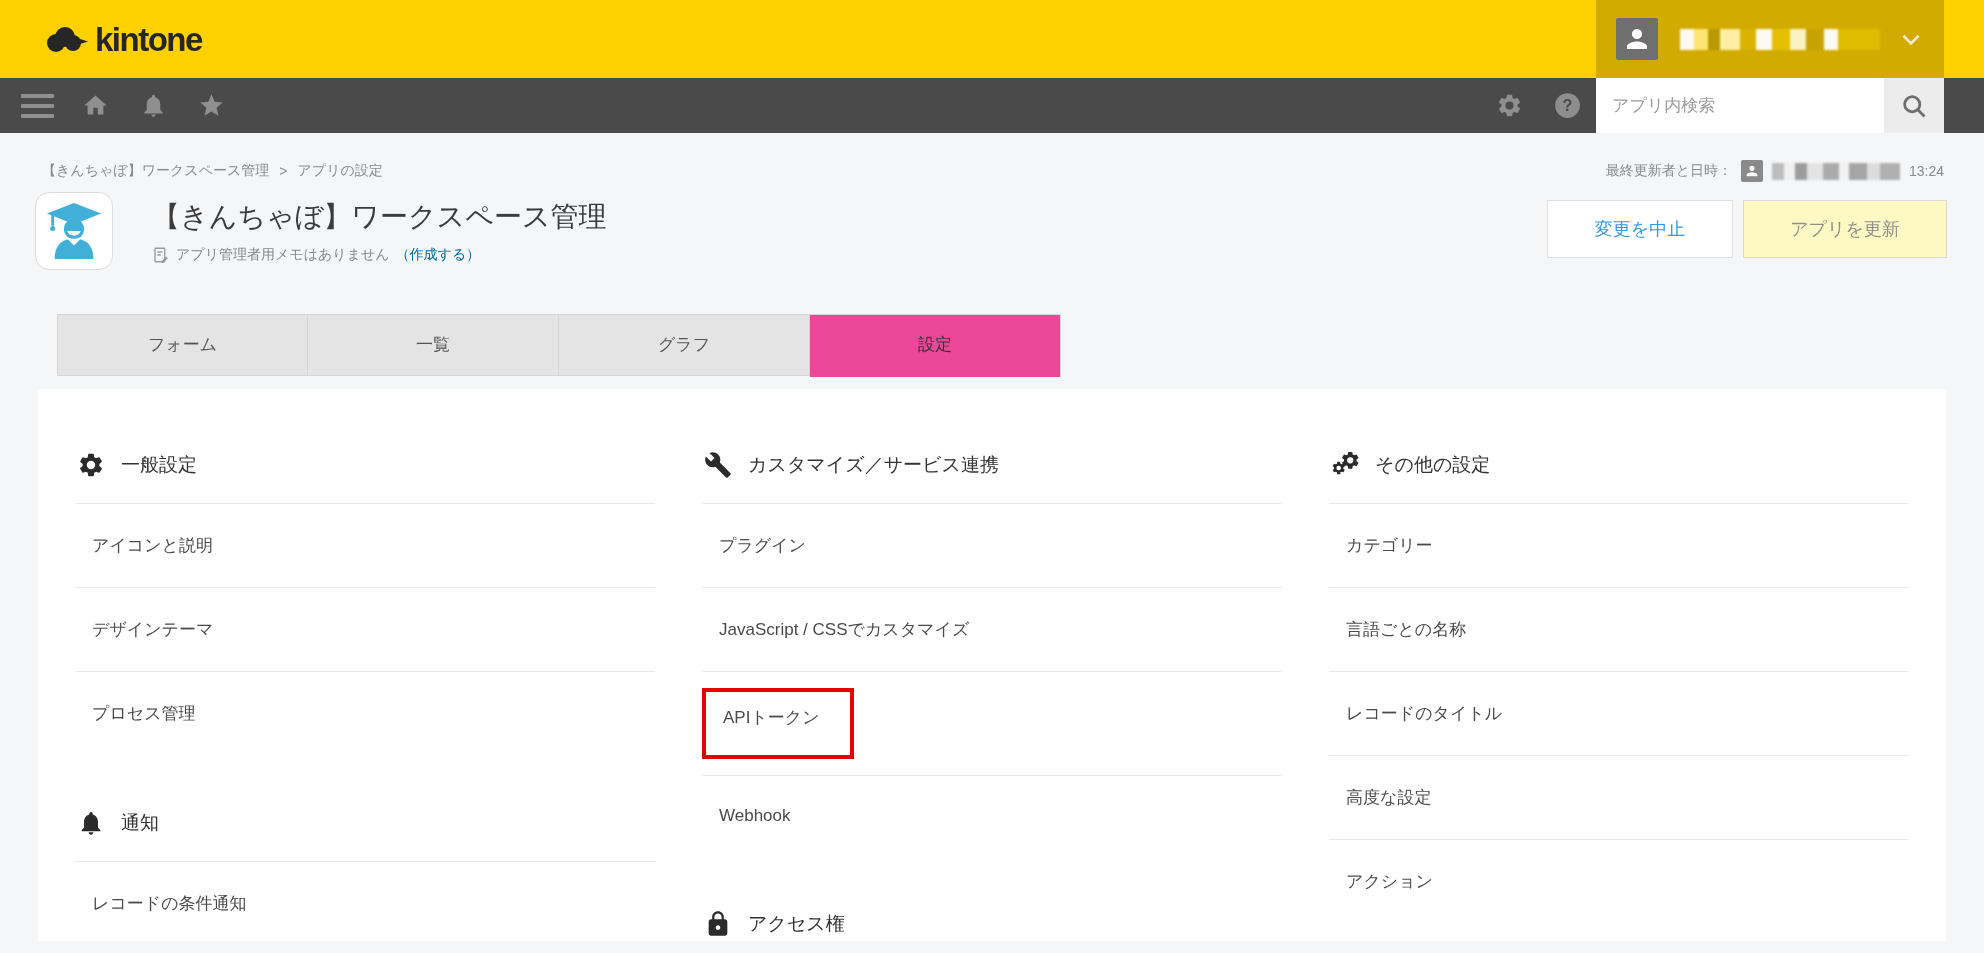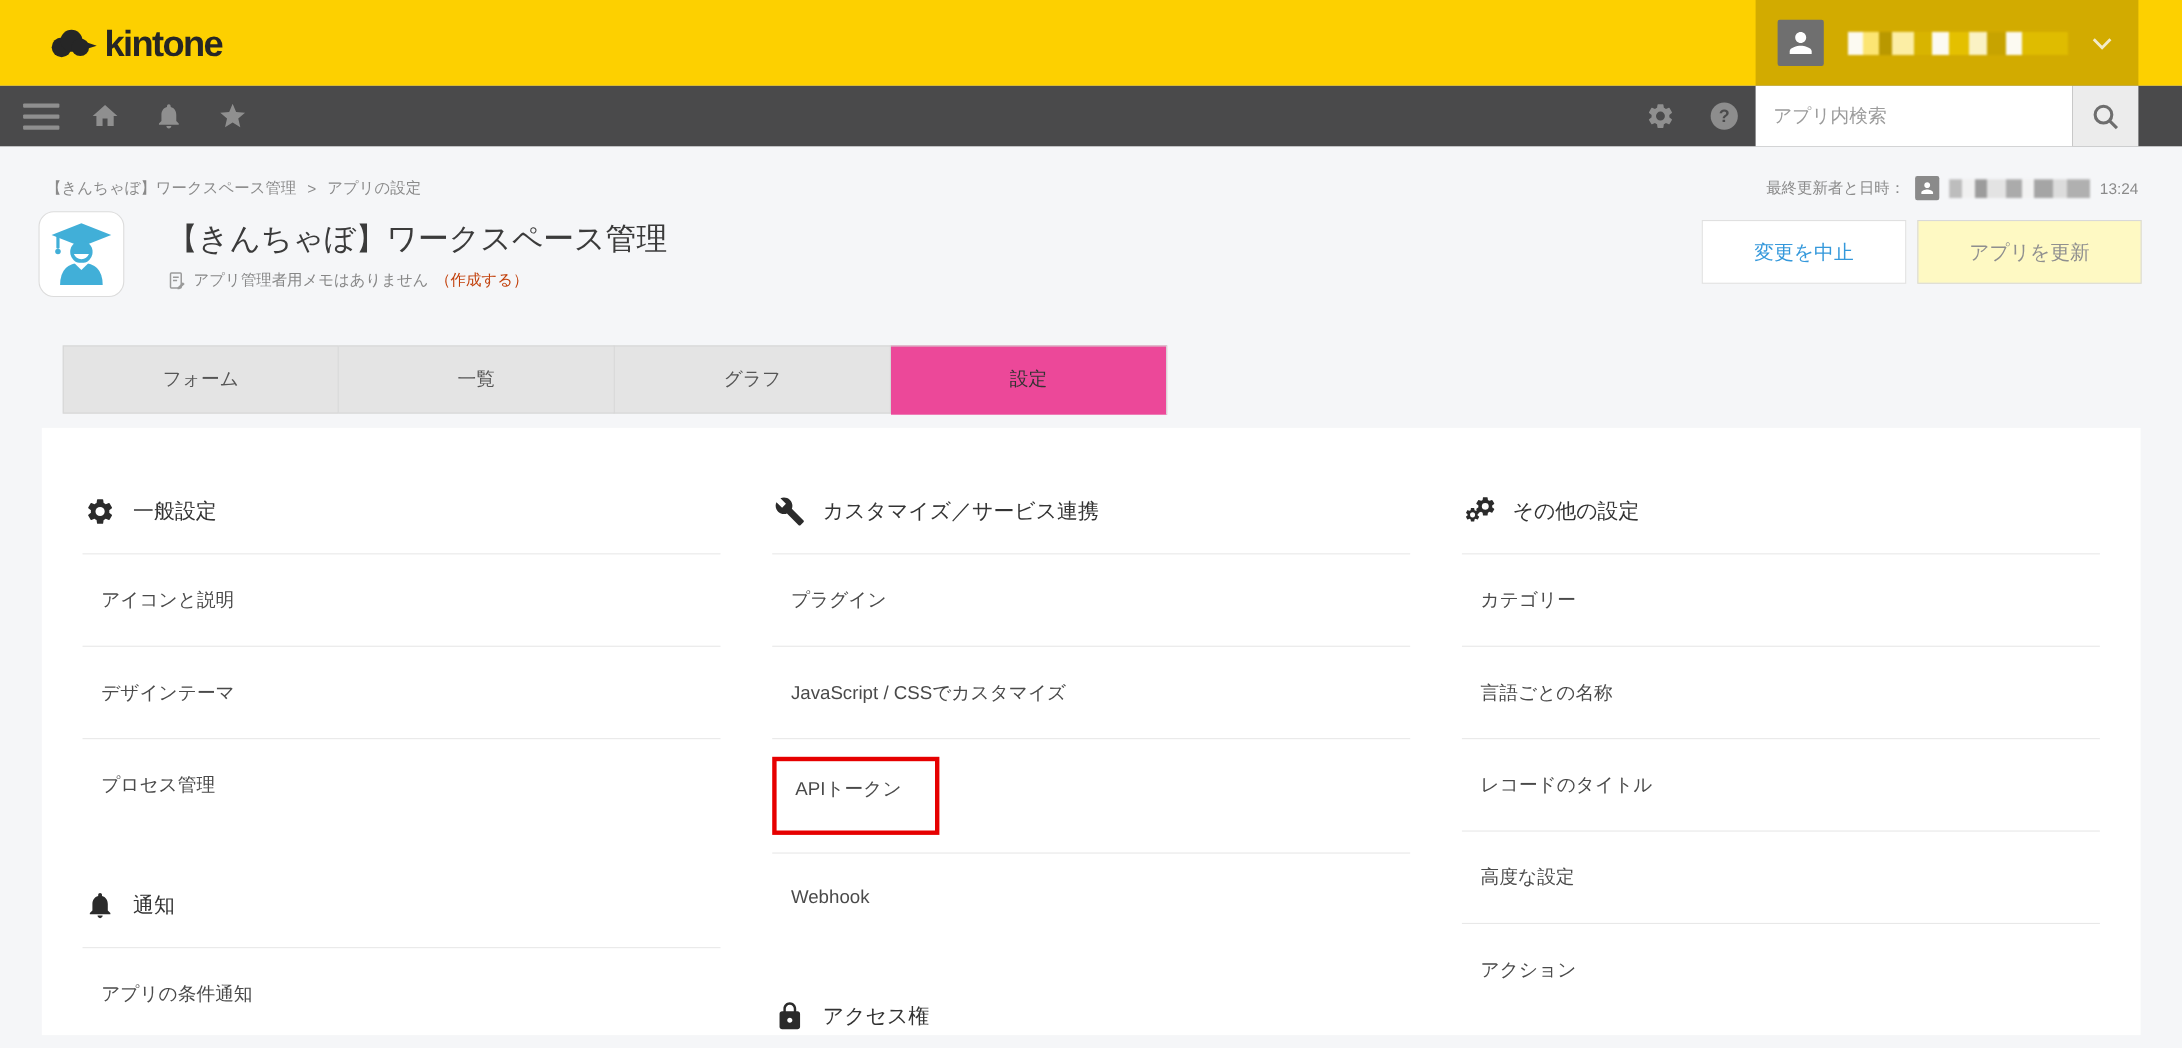--- a/index.html
+++ b/index.html
@@ -45,21 +45,21 @@
     background-image:linear-gradient(90deg,#bdbdbd 0 9%,#f0f0f0 9% 18%,#9c9c9c 18% 27%,#e3e3e3 27% 40%,#ababab 40% 52%,#f2f2f2 52% 60%,#a5a5a5 60% 74%,#dcdcdc 74% 84%,#b0b0b0 84% 100%);
     filter:blur(0.8px); }
 
   
   .title-row { position:relative; margin-top:10px; height:92px; flex:none; }
   .app-tile { position:absolute; left:35px; top:0; width:78px; height:78px; background:#fff; border:1px solid #DCDCDC; border-radius:14px; display:flex; align-items:center; justify-content:center; }
   .app-tile svg { width:62px; height:62px; }
   .page-title { position:absolute; left:152px; top:6px; font-size:28px; color:#3B3B3B; }
   .memo-line { position:absolute; left:152px; top:54px; display:flex; align-items:center; gap:6px; font-size:14px; color:#878787; }
   .memo-line svg { width:18px; height:18px; }
-  .memo-link { color:#c2410c; cursor:pointer; }
+  .memo-link { color:#0369a1; cursor:pointer; }
   .action-btns { position:absolute; right:37px; top:8px; display:flex; gap:10px; }
   .btn { height:58px; display:flex; align-items:center; justify-content:center; font-size:18px; font-family:inherit; cursor:pointer; }
   .btn-cancel { width:186px; background:#FFFFFF; border:1px solid #E0E0E0; color:#3498DB; }
   .btn-update { width:204px; background:#fef9c3; border:1px solid #D9D9D9; color:#8F8F8F; }
 
   
   .tabs { display:flex; margin:30px 0 0 57px; position:relative; z-index:2; flex:none; }
   .tab { width:251px; height:62px; line-height:60px; text-align:center; background:#E4E4E4; border:1px solid #D6D6D6; border-left:none; font-size:17px; color:#555; cursor:pointer; }
   .tab:first-child { border-left:1px solid #D6D6D6; }
   .tab.active { background:#ec4899; border-bottom:none; color:#333; height:63px; }
@@ -221,21 +221,20 @@
           <div class="item">デザインテーマ</div>
           <div class="item">プロセス管理</div>
         </div>
         <div class="group">
           <div class="group-head">
             <span class="gicon"><svg viewBox="0 0 24 24" fill="currentColor">
                 <path d="M12 22c1.1 0 2-.9 2-2h-4c0 1.1.9 2 2 2zm6-6v-5c0-3.07-1.63-5.64-4.5-6.32V4c0-.83-.67-1.5-1.5-1.5s-1.5.67-1.5 1.5v.68C7.64 5.36 6 7.92 6 11v5l-2 2v1h16v-1l-2-2z"></path>
               </svg></span>
             <span>通知</span>
           </div>
-          <div class="item">アプリの条件通知</div>
           <div class="item">レコードの条件通知</div>
         </div>
       </div>
       <div class="col">
         <div class="group">
           <div class="group-head">
             <span class="gicon"><svg viewBox="0 0 24 24" fill="currentColor">
                 <path d="M22.7 19l-9.1-9.1c.9-2.3.4-5-1.5-6.9-2-2-5-2.4-7.4-1.3L9 6 6 9 1.6 4.7C.4 7.1.9 10.1 2.9 12.1c1.9 1.9 4.6 2.4 6.9 1.5l9.1 9.1c.4.4 1 .4 1.4 0l2.3-2.3c.5-.4.5-1.1.1-1.4z"></path>
               </svg></span>
             <span>カスタマイズ／サービス連携</span>

